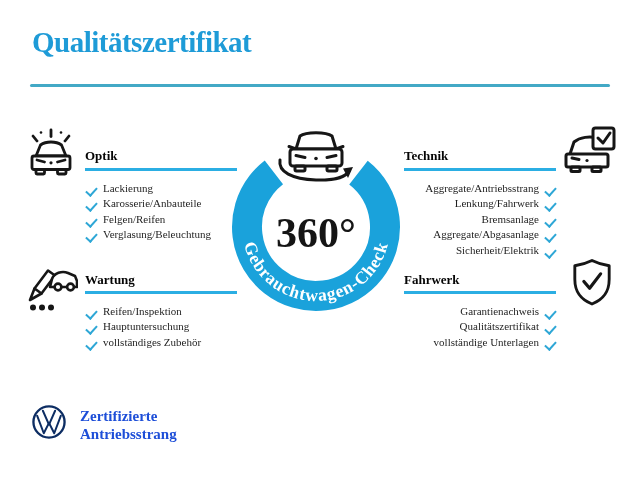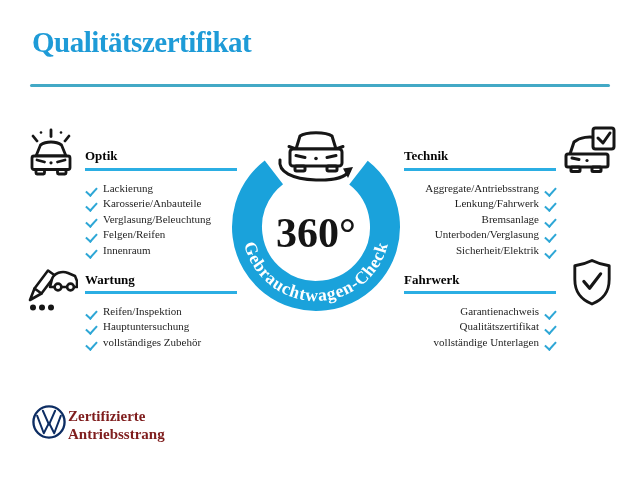--- a/index.html
+++ b/index.html
@@ -17,22 +17,22 @@
   .row{display:flex;align-items:flex-end;gap:6px;height:15.5px;}
   .row.rrow{justify-content:flex-end;}
   .check{display:inline-block;width:9px;height:5px;border-left:2.6px solid #2ea7d6;
          border-bottom:2.6px solid #2ea7d6;transform:rotate(-48deg);margin-top:-3px;flex:0 0 auto;}
 
   .icon{position:absolute;}
   .icon svg{display:block;width:100%;height:100%;}
 
   .center-svg{position:absolute;left:216px;top:122px;width:200px;height:200px;}
 
-  .footer-text{position:absolute;left:68px;top:407px;font-size:15px;font-weight:bold;
-               color:#7f1d1d;line-height:18px;}
+  .footer-text{position:absolute;left:80px;top:407px;font-size:15px;font-weight:bold;
+               color:#1d4ed8;line-height:18px;}
 </style>
 </head>
 <body>
 
 <div class="stage">
 
   <h1 class="title">Qualitätszertifikat</h1>
   <div class="rule"></div>
 
   <div class="icon" style="left:24px;top:127px;width:54px;height:50px">
@@ -57,29 +57,25 @@
     <div class="row">
         <span class="check"></span>
         <span>Lackierung</span>
       </div>
     <div class="row">
         <span class="check"></span>
         <span>Karosserie/Anbauteile</span>
       </div>
     <div class="row">
         <span class="check"></span>
+        <span>Felgen/Reifen</span>
+      </div>
+    <div class="row">
+        <span class="check"></span>
         <span>Verglasung/Beleuchtung</span>
-      </div>
-    <div class="row">
-        <span class="check"></span>
-        <span>Felgen/Reifen</span>
-      </div>
-    <div class="row">
-        <span class="check"></span>
-        <span>Innenraum</span>
       </div>
   </div>
 
   <div class="icon" style="left:562px;top:125px;width:56px;height:52px">
     <svg viewBox="0 0 56 52" fill="none" stroke="#161616" stroke-width="3" stroke-linecap="round" stroke-linejoin="round">
       <path d="M8,29 L12,17 C18,12 28,11 35,13 L37,14"></path>
       <rect x="4" y="29" width="42" height="13" rx="2" fill="#fff"></rect>
       <path d="M10,33 L17,34.5"></path>
       <circle cx="25" cy="35.5" r="1.6" fill="#161616" stroke="none"></circle>
       <rect x="9" y="42" width="9" height="4.5" rx="1"></rect>
@@ -97,21 +93,21 @@
       </div>
     <div class="row rrow">
         <span>Lenkung/Fahrwerk</span>
         <span class="check"></span>
       </div>
     <div class="row rrow">
         <span>Bremsanlage</span>
         <span class="check"></span>
       </div>
     <div class="row rrow">
-        <span>Unterboden/Verglasung</span>
+        <span>Aggregate/Abgasanlage</span>
         <span class="check"></span>
       </div>
     <div class="row rrow">
         <span>Sicherheit/Elektrik</span>
         <span class="check"></span>
       </div>
   </div>
 
   <div class="icon" style="left:22px;top:257px;width:56px;height:54px">
     <svg viewBox="0 0 56 54" fill="none" stroke="#161616" stroke-width="2.6" stroke-linecap="round" stroke-linejoin="round">

